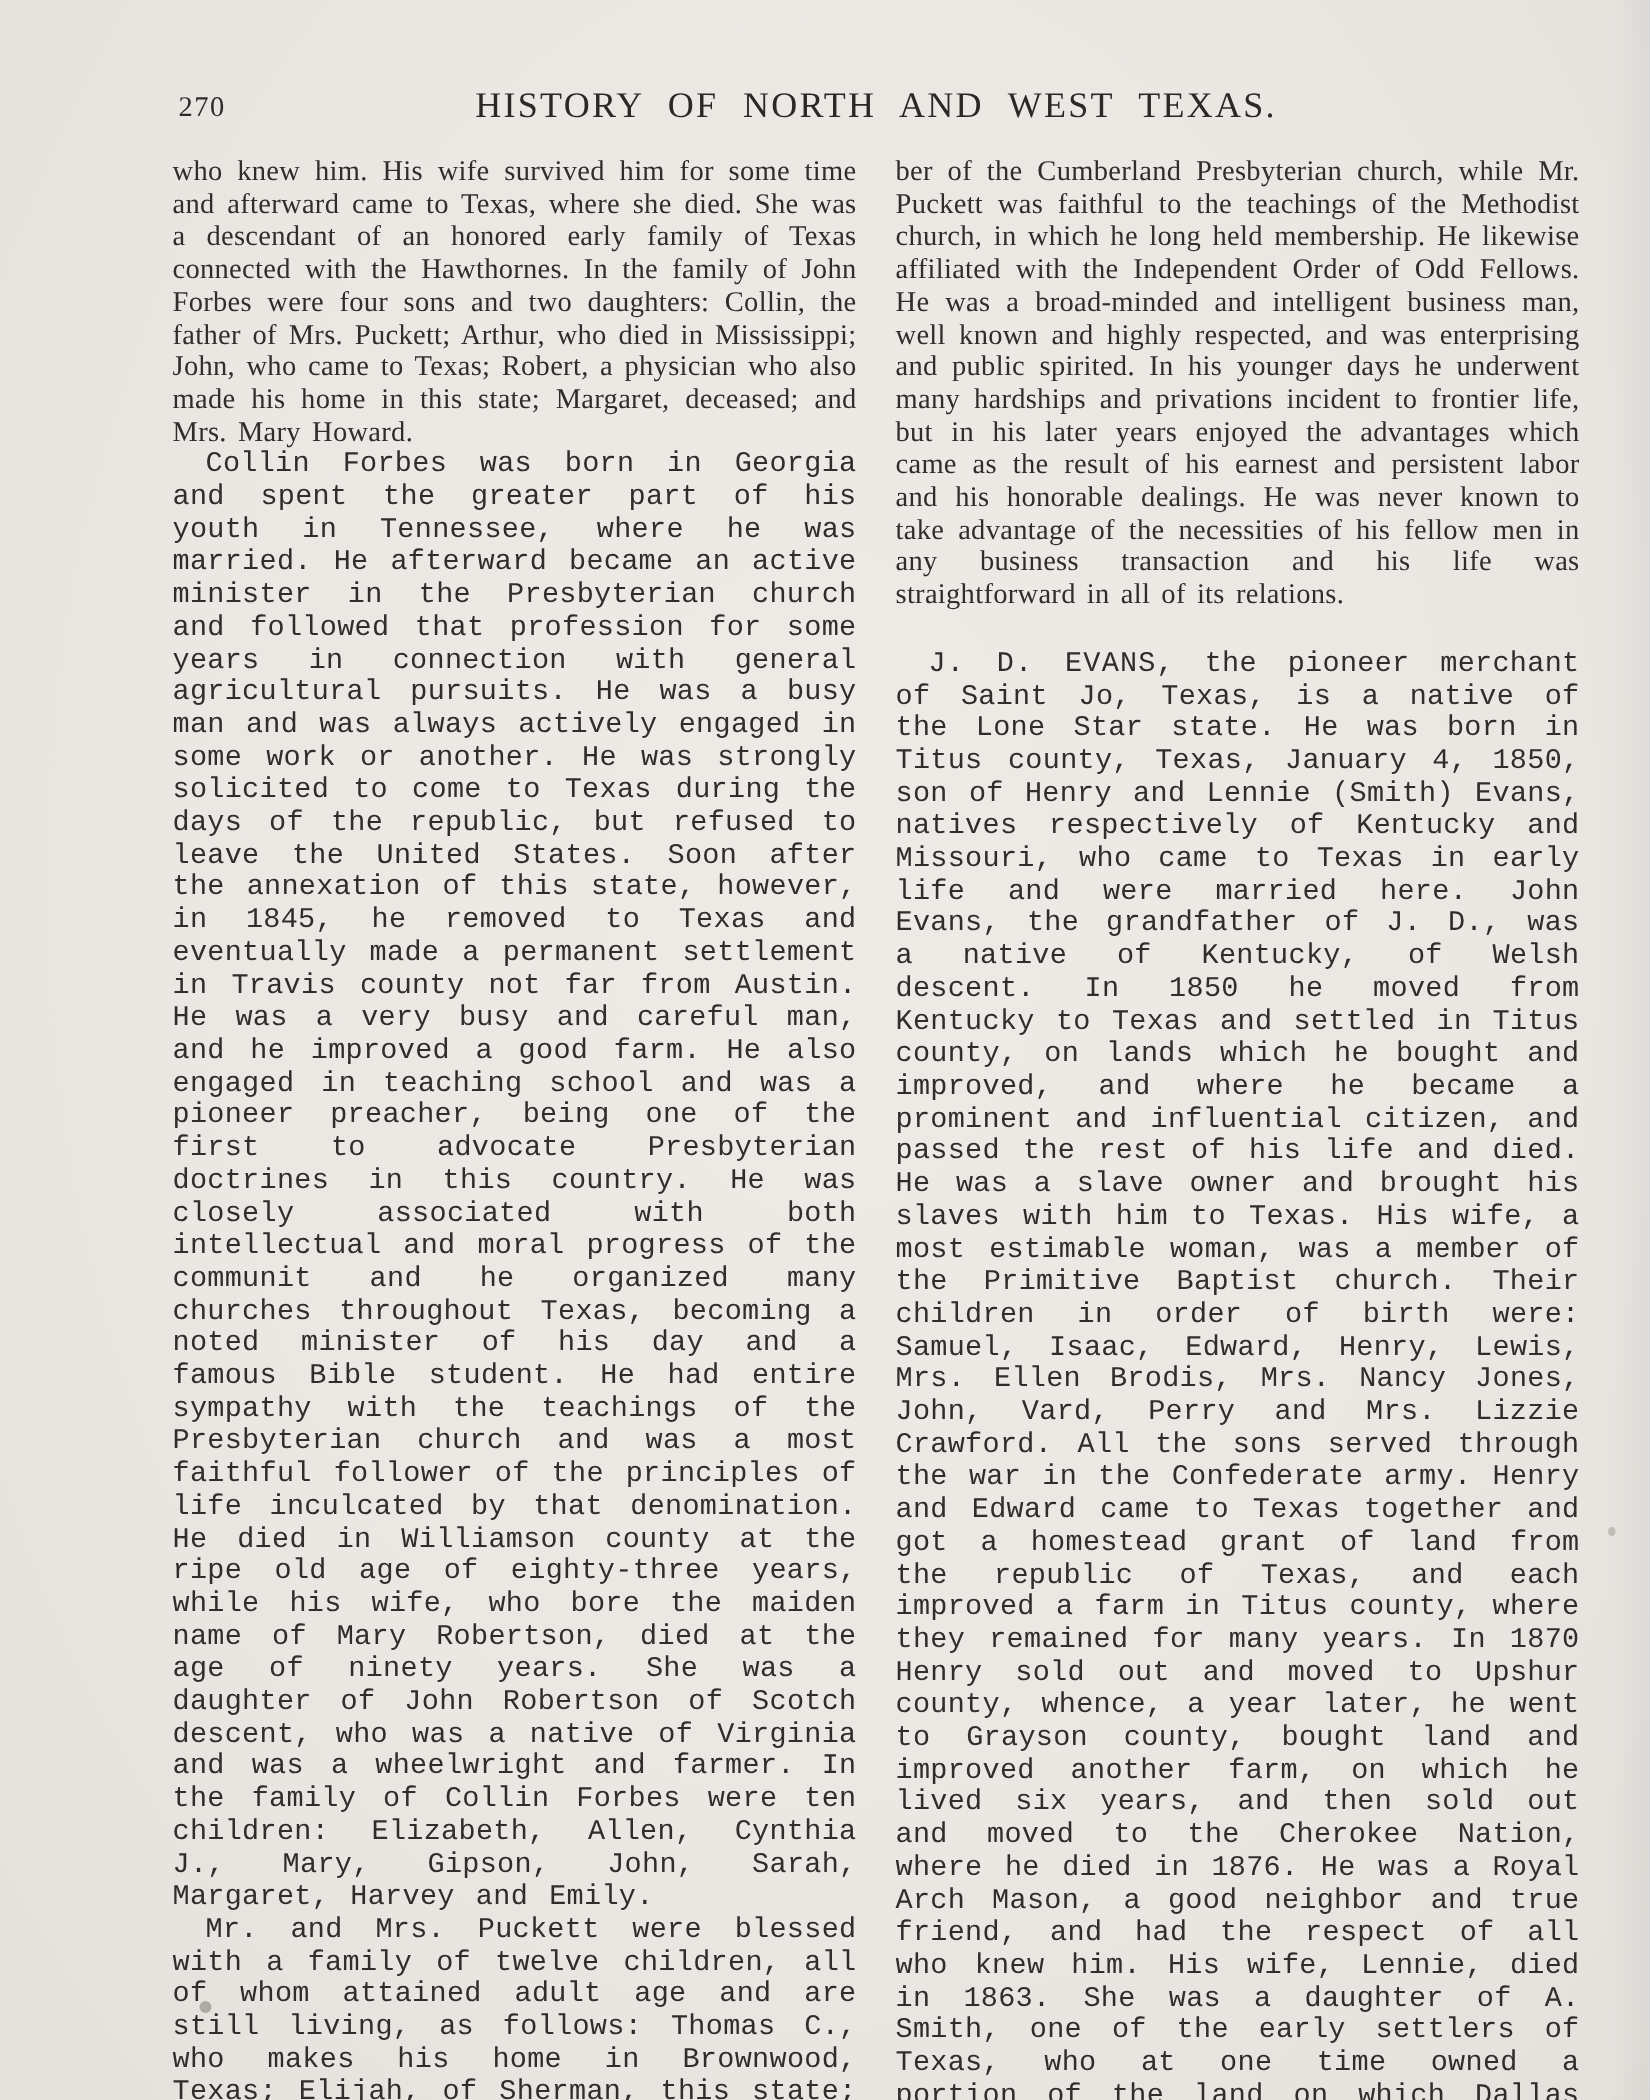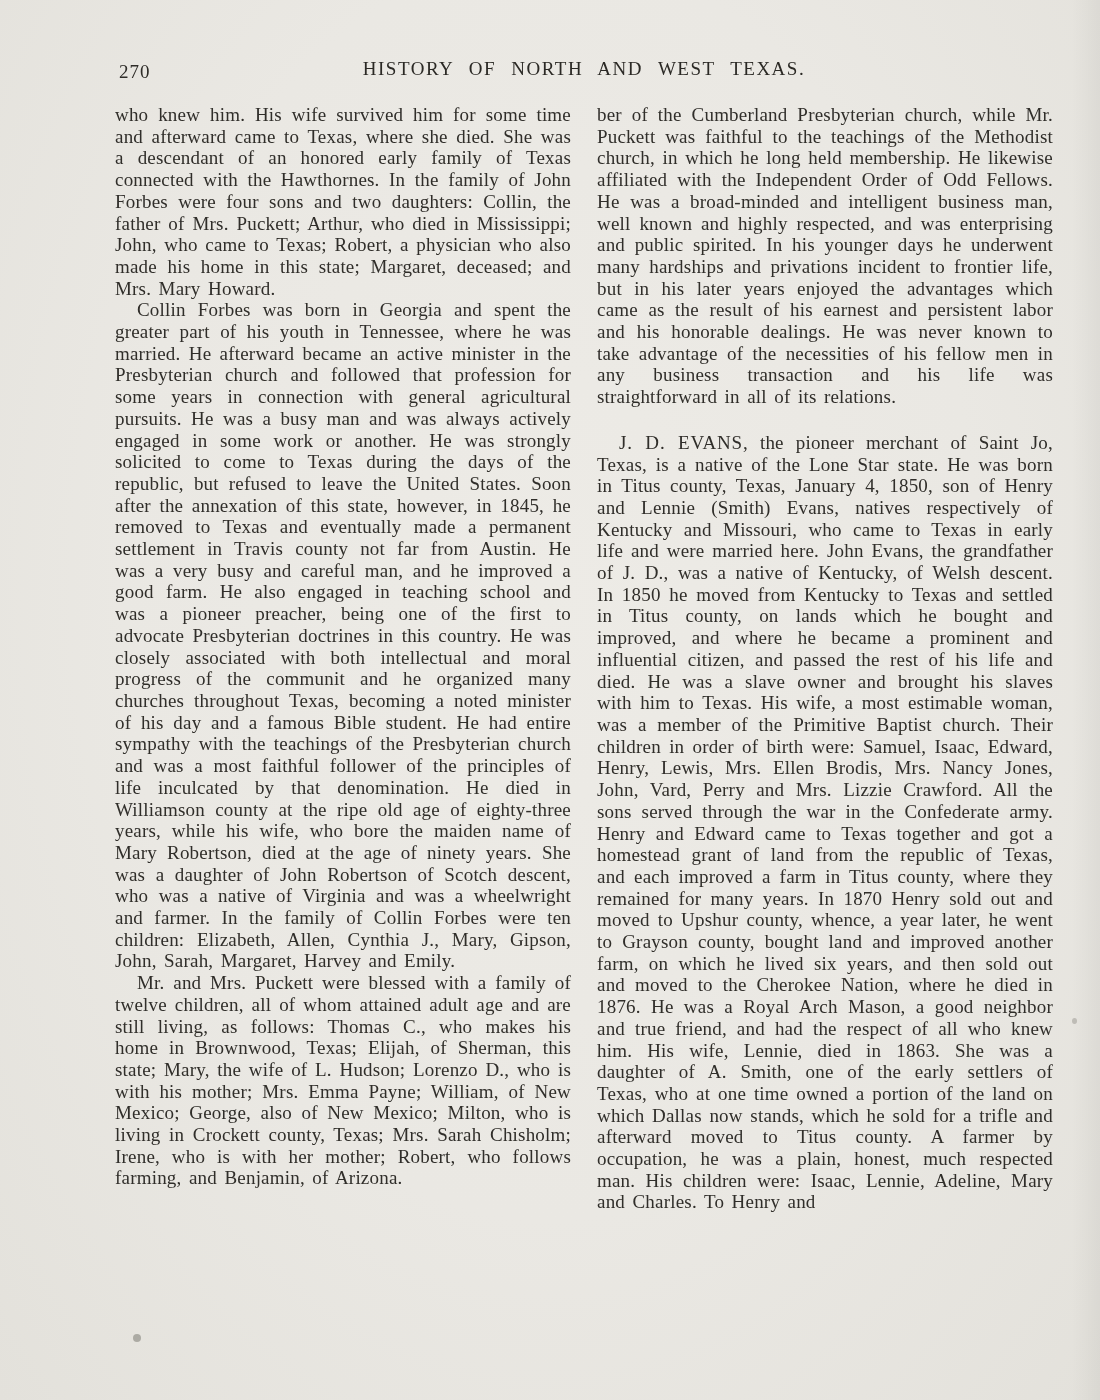--- a/index.html
+++ b/index.html
@@ -35,21 +35,21 @@
   .page-number {
     position: absolute;
     left: 4px;
     top: 3px;
     font-size: 19px;
     letter-spacing: 1px;
   }
   .running-title {
     margin: 0;
     text-align: center;
-    font-size: 19px;
+    font-size: 24px;
     font-weight: normal;
     letter-spacing: 1.5px;
     word-spacing: 9px;
     color: #2b2925;
   }
   .columns {
     position: absolute;
     top: 104px;
     left: 115px;
     width: 938px;
@@ -61,21 +61,21 @@
   }
   .col p {
     margin: 0;
     text-align: justify;
     font-size: 19px;
     line-height: 21.7px;
     letter-spacing: 0.2px;
     word-spacing: 2.5px;
     color: #302e2a;
   }
-  .col p.indent { text-indent: 22px; }
+  .col p.indent { text-indent: 22px; font-family: Liberation Mono, monospace; }
   .col p.entry { margin-top: 24px; }
   .entry-name { letter-spacing: 0.8px; }
   .speck {
     position: absolute;
     border-radius: 50%;
     background: #8e8c84;
     pointer-events: none;
   }
   .speck.s1 { left: 133px; top: 1334px; width: 8px; height: 8px; opacity: 0.65; }
   .speck.s2 { left: 1072px; top: 1018px; width: 5px; height: 6px; opacity: 0.45; }

